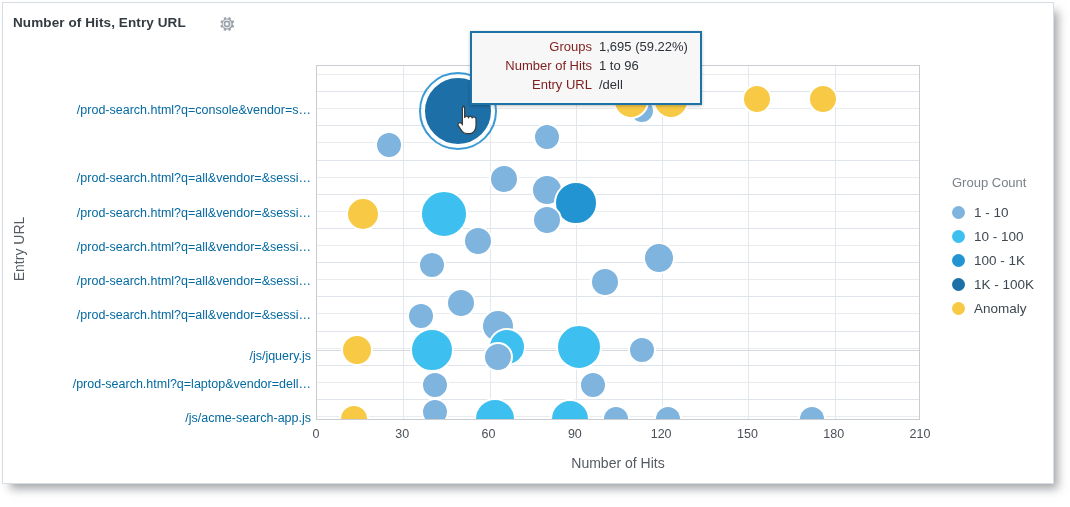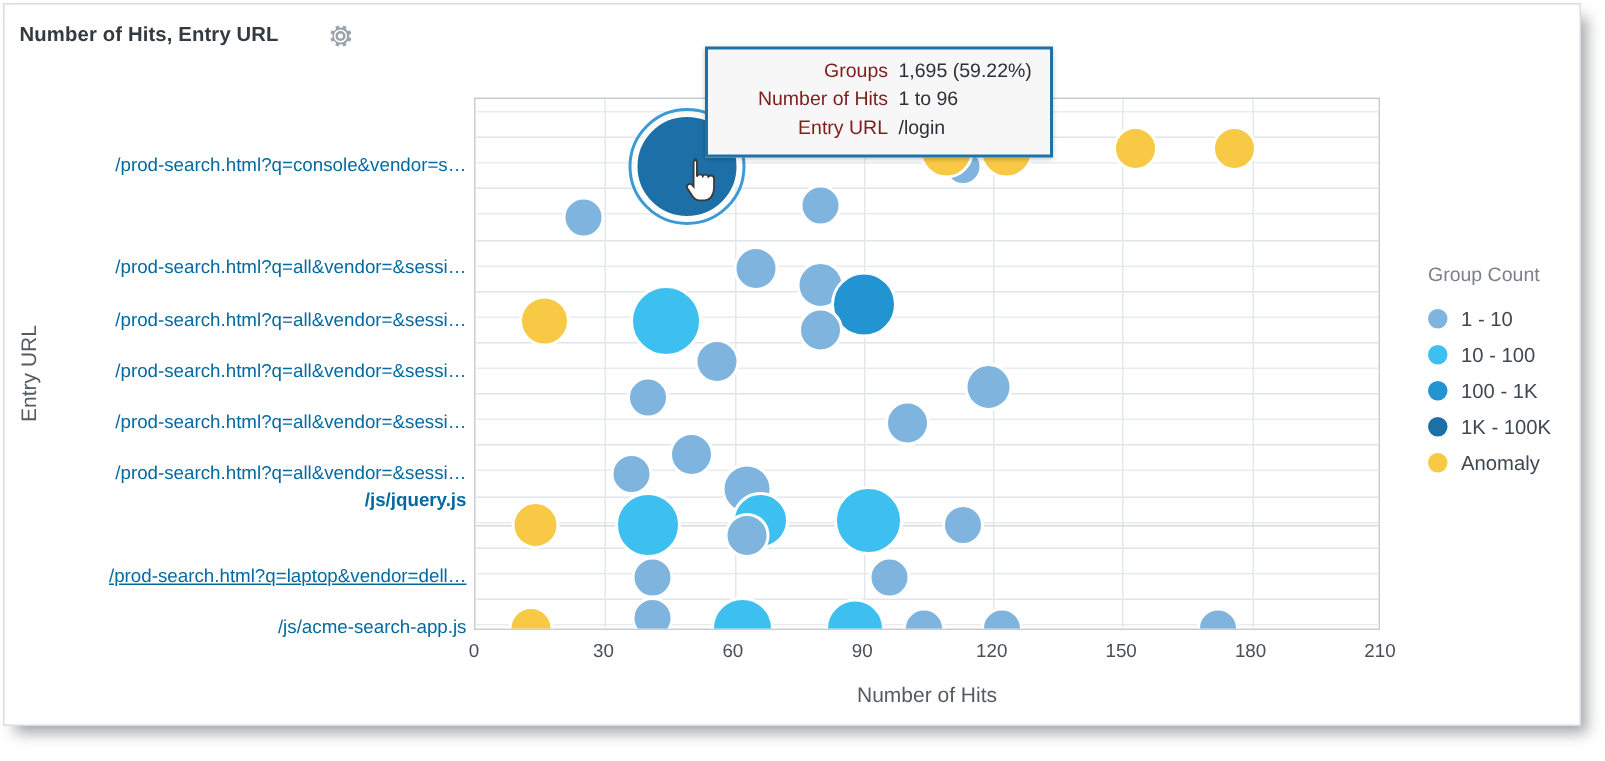--- a/index.html
+++ b/index.html
@@ -197,22 +197,22 @@
     </div>
 
     <div id="yaxis-title">Entry URL</div>
     <div id="ytick-wrap">
         <div class="ytick-label" style="top: 107px;">/prod-search.html?q=console&amp;vendor=s…</div>
         <div class="ytick-label" style="top: 175.4px;">/prod-search.html?q=all&amp;vendor=&amp;sessi…</div>
         <div class="ytick-label" style="top: 209.6px;">/prod-search.html?q=all&amp;vendor=&amp;sessi…</div>
         <div class="ytick-label" style="top: 243.8px;">/prod-search.html?q=all&amp;vendor=&amp;sessi…</div>
         <div class="ytick-label" style="top: 278px;">/prod-search.html?q=all&amp;vendor=&amp;sessi…</div>
         <div class="ytick-label" style="top: 312.2px;">/prod-search.html?q=all&amp;vendor=&amp;sessi…</div>
-        <div class="ytick-label" style="top: 330px; font-weight: bold;">/js/jquery.js</div>
-        <div class="ytick-label" style="top: 380.6px; text-decoration: underline;">/prod-search.html?q=laptop&amp;vendor=dell…</div>
+        <div class="ytick-label" style="top: 353px;">/js/jquery.js</div>
+        <div class="ytick-label" style="top: 380.6px;">/prod-search.html?q=laptop&amp;vendor=dell…</div>
         <div class="ytick-label" style="top: 414.8px;">/js/acme-search-app.js</div>
       </div>
 
     <div id="plot-frame">
         <div class="hgrid" style="top: 8px;"></div>
         <div class="hgrid major" style="top: 25.1px;"></div>
         <div class="hgrid" style="top: 42.2px;"></div>
         <div class="hgrid major" style="top: 59.3px;"></div>
         <div class="hgrid" style="top: 76.4px;"></div>
         <div class="hgrid major" style="top: 93.5px;"></div>
@@ -328,21 +328,21 @@
         <div class="tt-row">
           <div class="tt-key">Groups</div>
           <div class="tt-val">1,695 (59.22%)</div>
         </div>
         <div class="tt-row">
           <div class="tt-key">Number of Hits</div>
           <div class="tt-val">1 to 96</div>
         </div>
         <div class="tt-row">
           <div class="tt-key">Entry URL</div>
-          <div class="tt-val">/login</div>
+          <div class="tt-val">/dell</div>
         </div>
       </div>
 
     <div id="cursor">
       <svg width="26" height="34" viewBox="0 0 26 34" aria-hidden="true">
         <path fill="#ffffff" stroke="#3a3a3a" stroke-width="1.2" d="M7.5 2.2c1.2 0 2.1 1 2.1 2.2v9.3c.4-.9 1.1-1.5 2-1.5.9 0 1.6.5 1.9 1.3.4-.7 1-1.1 1.8-1.1.9 0 1.7.6 1.9 1.4.4-.5 1-.8 1.7-.8 1.2 0 2.1 1 2.1 2.2v6.2c0 4.2-2.3 8.2-6.6 8.2h-3c-2.2 0-3.6-1.1-4.8-2.9l-3.3-5c-.6-.9-.4-2.1.5-2.7.8-.6 1.9-.4 2.6.3l1 1.1V4.4c0-1.2.9-2.2 2.1-2.2z"></path>
       </svg>
     </div>
 
   </div>

